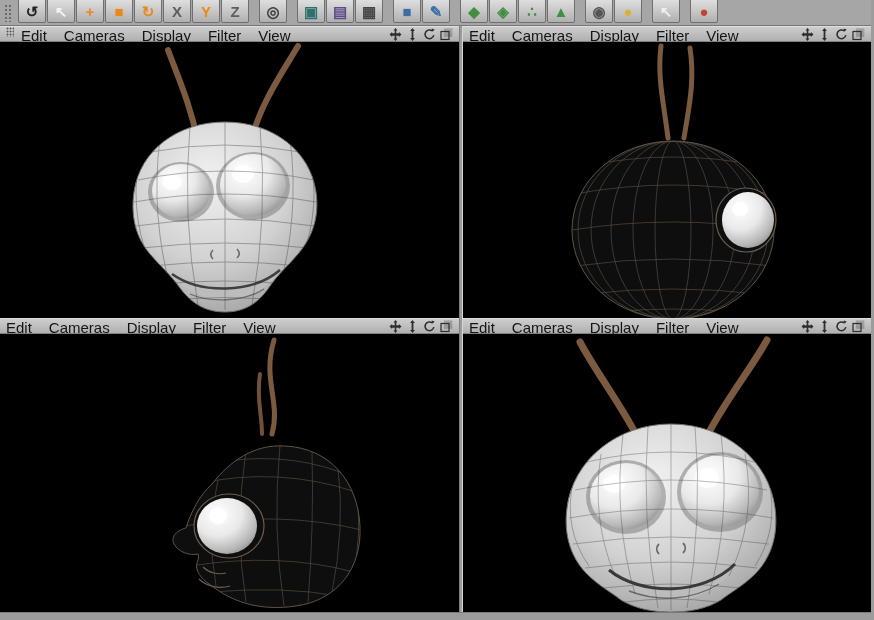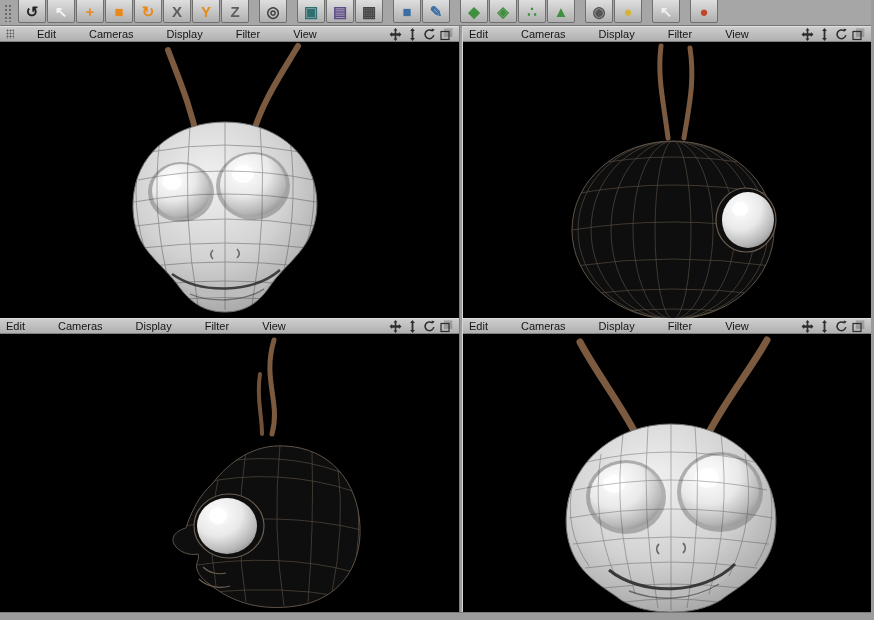--- a/index.html
+++ b/index.html
@@ -15,21 +15,21 @@
          background:linear-gradient(#ebebeb,#b0b0b0);display:flex;align-items:center;justify-content:center;
          font-size:15px;font-weight:bold;box-sizing:border-box;flex:0 0 auto;}
   .ticon.sep{margin-left:9px;}
   .ticon span{line-height:1;transform:translateY(3px);}
   
   .vgrid{display:grid;grid-template-columns:459px 4px 408px;grid-template-rows:16px 276px 16px 278px;}
   .divider{grid-column:2;grid-row:1/5;background:#9c9c9c;border-left:1px solid #7e7e7e;border-right:1px solid #d6d6d6;cursor:col-resize;}
   .c1{grid-column:1;} .c3{grid-column:3;}
   .r1{grid-row:1;} .r2{grid-row:2;} .r3{grid-row:3;} .r4{grid-row:4;}
   .menubar{background:linear-gradient(#cdcdcd,#b0b0b0);border-top:1px solid #dedede;border-bottom:1px solid #808080;
-           display:flex;align-items:center;padding:0 6px;font-size:11px;color:#141414;box-sizing:border-box;white-space:nowrap;gap:16px;}
+           display:flex;padding:0 6px;font-size:15px;color:#141414;box-sizing:border-box;white-space:nowrap;}
   .mb-handle{width:8px;height:10px;margin-right:7px;
              background-image:radial-gradient(#5e5e5e 0.9px, rgba(0,0,0,0) 1.1px);
              background-size:3px 3px;}
   .mi{margin-right:17px;cursor:default;}
   .vc-icons{margin-left:auto;display:flex;gap:4px;align-items:center;}
   .vc-icons svg{display:block;cursor:pointer;}
   .view{background:#000;overflow:hidden;}
   .view svg{display:block;}
   
   .bottom-strip{height:8px;box-sizing:border-box;background:#9c9c9c;border-top:1px solid #7a7a7a;}

